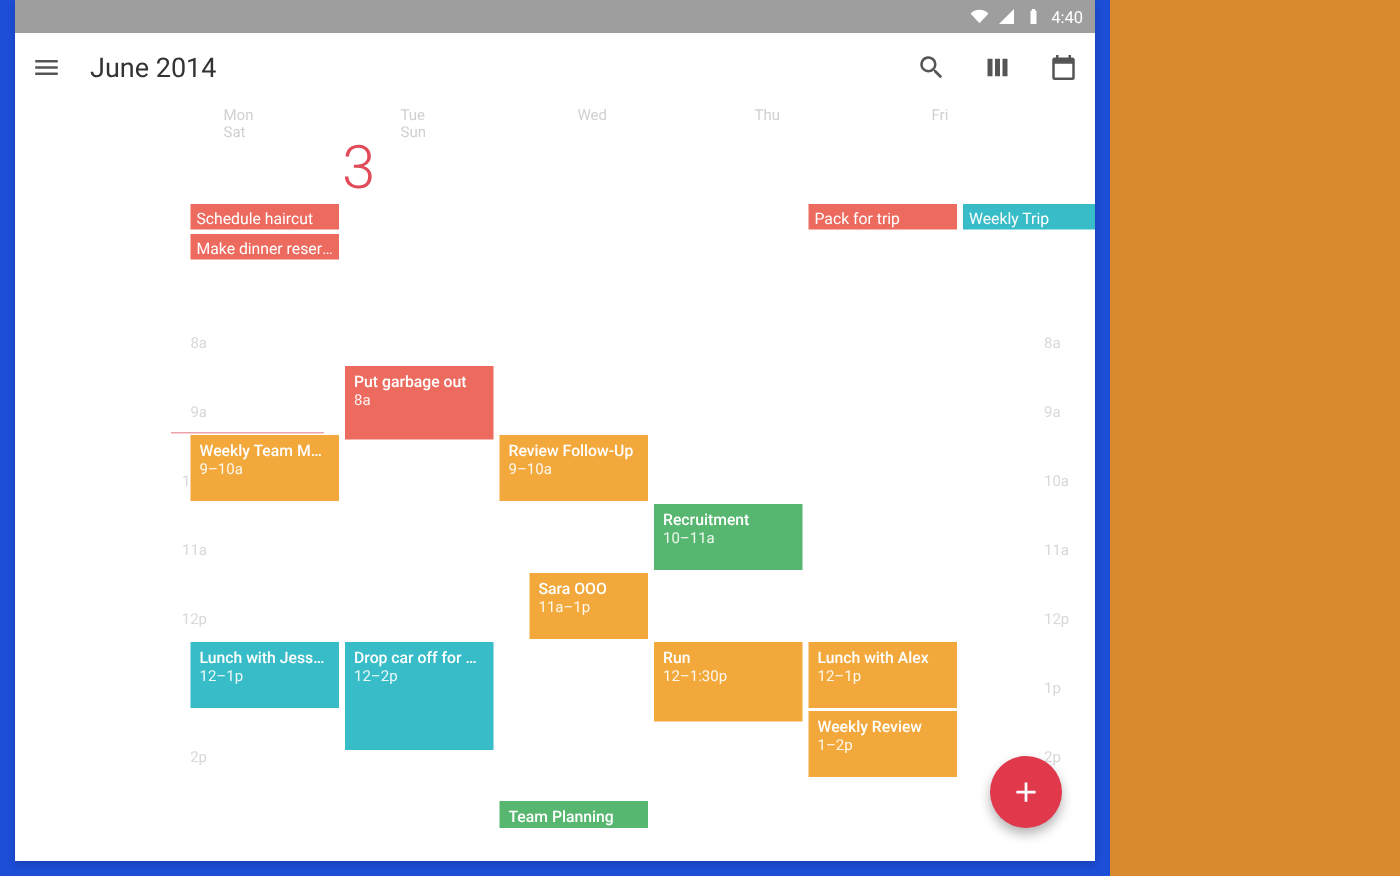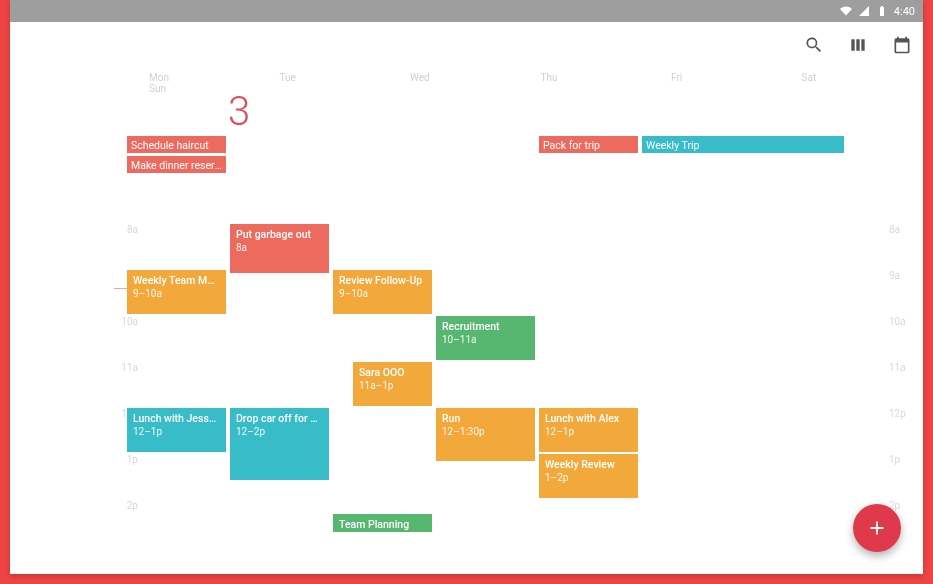--- a/index.html
+++ b/index.html
@@ -1,18 +1,18 @@
 <!DOCTYPE html>
 <html><head>
 <meta charset="utf-8">
 <style>
   * { box-sizing: border-box; margin: 0; padding: 0; }
   html, body { width: 933px; height: 584px; font-family: Roboto, Arial, sans-serif; background: #d98a2e; }
   .device {
-    position: relative; width: 933px; height: 584px; background: #ef4444;
+    position: relative; width: 740px; height: 584px; background: #1d4ed8;
   }
   .screen {
     position: absolute; left: 10px; top: 0; right: 10px; bottom: 10px; background: #fff;
     box-shadow: 0 2px 6px rgba(0,0,0,0.2);
   }
   .statusbar {
     height: 22px; background: #9e9e9e; color: #fff; display: flex; justify-content: flex-end; align-items: center; font-size: 11px; padding: 0 8px; gap: 6px;
   }
   .statusbar svg { fill: #fff; width: 12px; height: 12px; }
   .toolbar {
@@ -21,21 +21,21 @@
   .toolbar .left { display: flex; align-items: center; gap: 18px; }
   .toolbar .right { margin-left: auto; display: flex; align-items: center; gap: 22px; }
   .title { font-size: 18px; color: #333; font-weight: 400; }
   .icon-btn { width: 22px; height: 22px; display: flex; align-items: center; justify-content: center; cursor: pointer; }
   .icon-btn svg { width: 20px; height: 20px; fill: #555; }
   .cal-area {
     position: absolute; left: 0; right: 0; top: 68px; bottom: 0; overflow: hidden;
   }
   .day-headers {
     position: absolute; left: 115px; right: 15px; top: 4px; height: 16px;
-    display: grid; grid-template-columns: repeat(6, 1fr); font-size: 10px; color: #d0d0d0;
+    display: grid; grid-template-columns: repeat(5, 1fr); font-size: 10px; color: #d0d0d0;
     text-align: left;
   }
   .bignum {
     position: absolute; left: 218px; top: 20px; font-size: 40px; font-weight: 300; color: #e04a59;
   }
   .hour-labels-left, .hour-labels-right {
     position: absolute; top: 156px; font-size: 10px; color: #d8d8d8; width: 28px;
   }
   .hour-labels-left { left: 100px; text-align: right; }
   .hour-labels-right { right: 6px; text-align: left; }
@@ -43,21 +43,21 @@
   .grid {
     position: absolute; left: 115px; right: 15px; top: 68px; bottom: 0;
   }
   .allday-row {
     position: absolute; left: 0; right: 0; top: 0; height: 82px;
   }
   .chip {
     font-size: 10.5px; color: #fff; padding: 3px 4px; white-space: nowrap; overflow: hidden; text-overflow: ellipsis; border-radius: 0; height: 17px;
   }
   .event {
-    position: absolute; font-size: 10.5px; color: #fff; padding: 4px 6px; overflow: hidden;
+    position: absolute; font-size: 10.5px; color: #fff; padding: 4px 6px; overflow: hidden; margin-top: 20px;
   }
   .event .etitle { display: block; white-space: nowrap; overflow: hidden; text-overflow: ellipsis; font-weight: 500; }
   .event .etime { display: block; font-size: 10px; opacity: 0.9; margin-top: 1px; }
   .now-line {
     position: absolute; height: 1px; background: rgba(224,74,89,0.5); left: 104px; width: 102px;
   }
   .fab {
     position: absolute; right: 22px; bottom: 22px; width: 48px; height: 48px; border-radius: 50%; background: #e0394b; color: #fff; display: flex; align-items: center; justify-content: center; font-size: 26px; box-shadow: 0 4px 8px rgba(0,0,0,0.3); cursor: pointer;
   }
 </style>
@@ -73,20 +73,28 @@
       <svg viewBox="0 0 24 24">
           <path d="M2 22h20V2z"></path>
         </svg>
       <svg viewBox="0 0 24 24">
           <path d="M15 4h-1V2h-4v2H9c-.6 0-1 .4-1 1v16c0 .6.4 1 1 1h6c.6 0 1-.4 1-1V5c0-.6-.4-1-1-1z"></path>
         </svg>
       <span>4:40</span>
     </div>
 
     <div class="toolbar">
+      <div class="left">
+        <div class="icon-btn">
+          <svg viewBox="0 0 24 24">
+              <path d="M3 6h18v2H3zM3 11h18v2H3zM3 16h18v2H3z"></path>
+            </svg>
+        </div>
+        <div class="title">June 2014</div>
+      </div>
       <div class="right">
         <div class="icon-btn">
           <svg viewBox="0 0 24 24">
               <path d="M15.5 14h-.8l-.3-.3a6.5 6.5 0 10-.7.7l.3.3v.8l5 5 1.5-1.5-5-5zM9.5 14a4.5 4.5 0 110-9 4.5 4.5 0 010 9z"></path>
             </svg>
         </div>
         <div class="icon-btn">
           <svg viewBox="0 0 24 24">
               <path d="M4 5h4v14H4zM10 5h4v14h-4zM16 5h4v14h-4z"></path>
             </svg>

